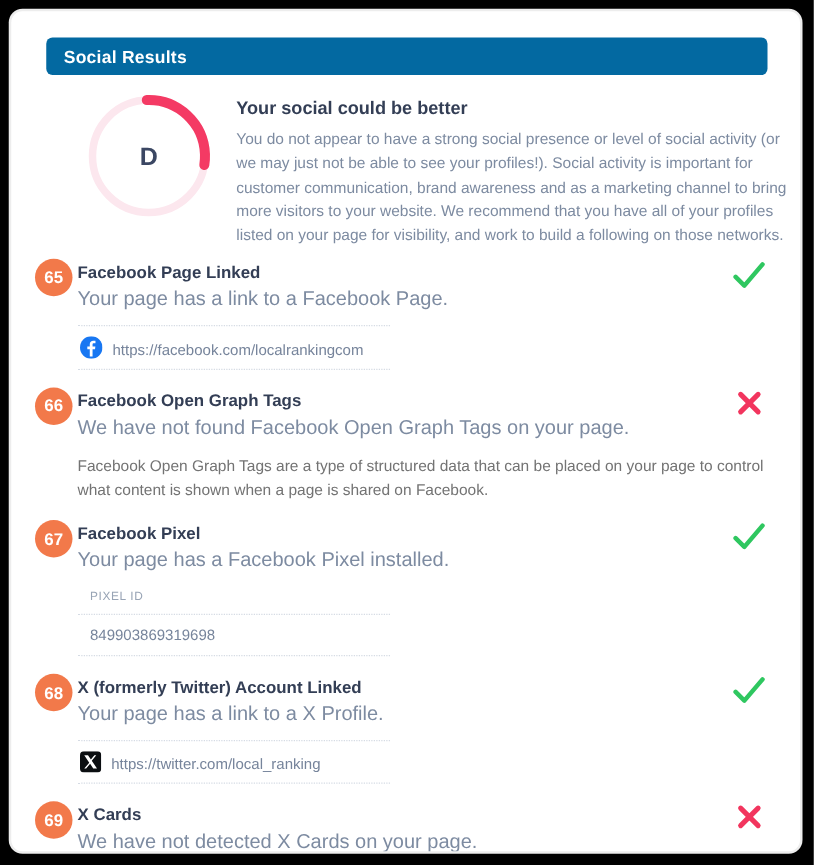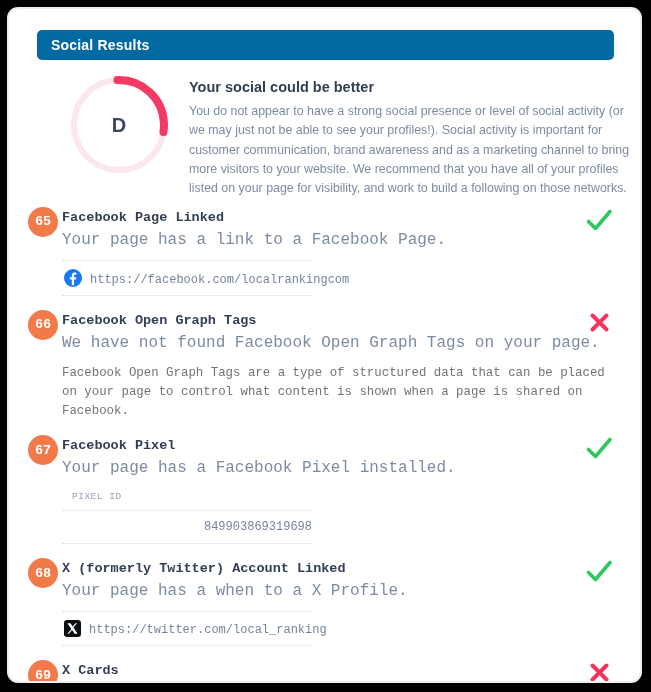--- a/index.html
+++ b/index.html
@@ -16,21 +16,21 @@
     margin:21px 26px 0 28px;height:30px;background:#0369a1;border-radius:5px;
     color:#fff;font-size:14px;font-weight:bold;line-height:30px;padding-left:14px;
     letter-spacing:.2px;
   }
   .intro{display:flex;margin:15px 0 0 60px;}
   .gauge-wrap{width:100px;height:100px;flex:none;}
   .intro-text{margin-left:20px;padding-top:4px;width:452px;}
   .intro-text h2{margin:0;font-size:14.5px;color:#333e55;font-weight:bold;}
   .intro-text p{margin:7px 0 0;font-size:12.4px;line-height:1.56;color:#7d8ba1;}
   .items{margin:8px 0 0 19px;}
-  .item{position:relative;padding-left:34px;margin:0 26px 14px 0;font-family:Liberation Mono, monospace;}
+  .item{position:relative;padding-left:34px;margin:0 26px 14px 0;}
   .badge{
     position:absolute;left:0;top:0;width:30px;height:30px;border-radius:50%;
     background:#f2794a;color:#fff;font-size:13.5px;font-weight:bold;
     display:flex;align-items:center;justify-content:center;
   }
   .item h3{margin:0;padding-top:3px;font-size:13.5px;color:#333e55;font-weight:bold;}
   .item .desc{margin:6px 0 0;font-size:16px;color:#7d8ba1;}
   .note{margin:12px 0 0;font-size:12.4px;line-height:1.55;color:#737373;width:552px;}
   .note.oneline{white-space:nowrap;overflow:hidden;}
   .status{position:absolute;right:0;top:1px;width:30px;text-align:center;}
@@ -45,21 +45,20 @@
   }
   .link-row .url{text-decoration:none;color:#76849b;}
   .pixel-table{margin-top:12px;width:250px;}
   .pixel-label{
     font-size:9.5px;color:#98a4b5;letter-spacing:.5px;
     padding:2px 0 8px 10px;border-bottom:1px dotted #d5dbe4;
   }
   .pixel-value{
     font-size:12px;color:#76849b;padding:9px 0 9px 10px;
     border-bottom:1px dotted #d5dbe4;
-    text-align:right;
   }
   .icon-box{flex:none;display:flex;align-items:center;}
 </style>
 </head>
 <body>
 
 <div class="card">
 
   <div class="section-header">Social Results</div>
 
@@ -125,21 +124,21 @@
         <svg class="check-icon" width="28" height="25" viewBox="0 0 28 25">
           <path d="M3.5 13.5 L10.5 20.5 L25 3.5" fill="none" stroke="#2fc760" stroke-width="3.6" stroke-linecap="round" stroke-linejoin="round"></path>
         </svg>
         
       </div>
     </div>
 
     <div class="item">
       <div class="badge">68</div>
       <h3>X (formerly Twitter) Account Linked</h3>
-      <p class="desc">Your page has a when to a X Profile.</p>
+      <p class="desc">Your page has a link to a X Profile.</p>
       <div class="link-row">
         <span class="icon-box">
           <svg width="17" height="17" viewBox="0 0 17 17">
             <rect width="17" height="17" rx="3.2" fill="#0b0e11"></rect>
             <path d="M3.4 3.2h3l2.3 3.3 2.8-3.3h1.5L9.4 7.5l4.2 6.3h-3L8.1 10l-3.2 3.8H3.4l4-4.7z" fill="#fff"></path>
           </svg>
         </span>
         <a class="url" href="#">https://twitter.com/local_ranking</a>
       </div>
       <div class="status pass">

